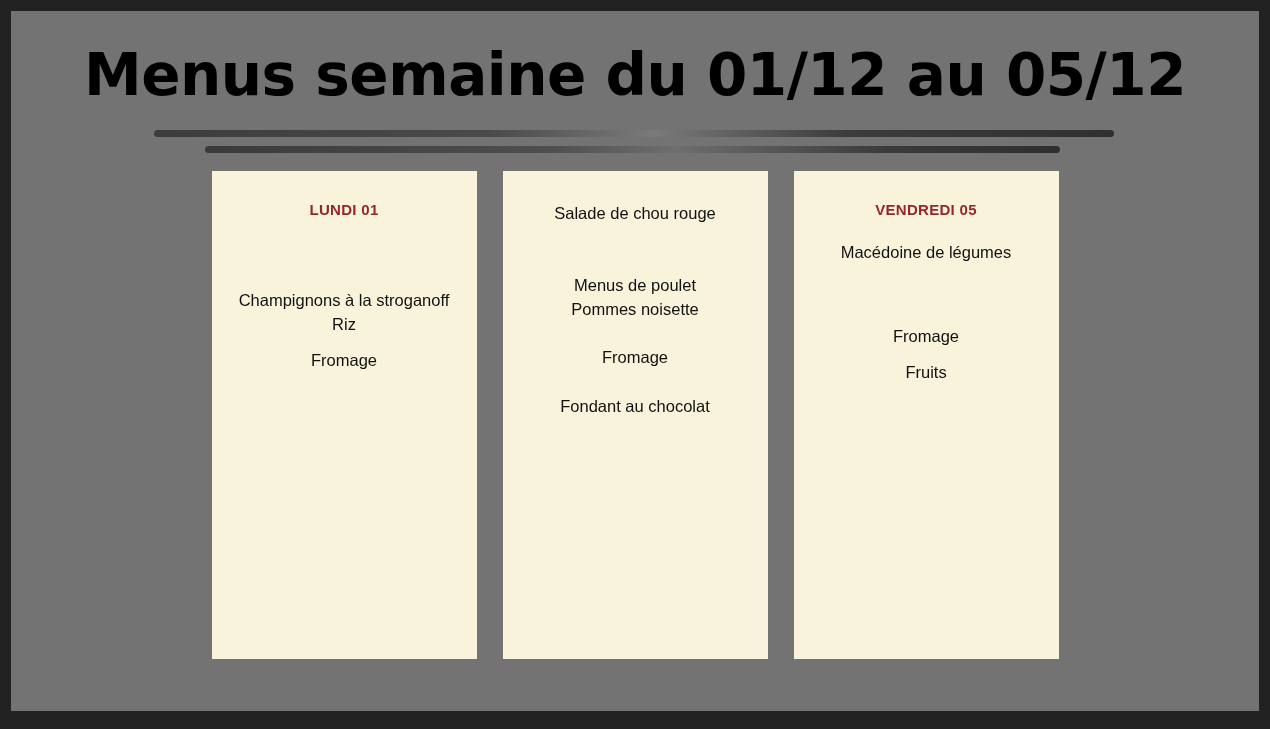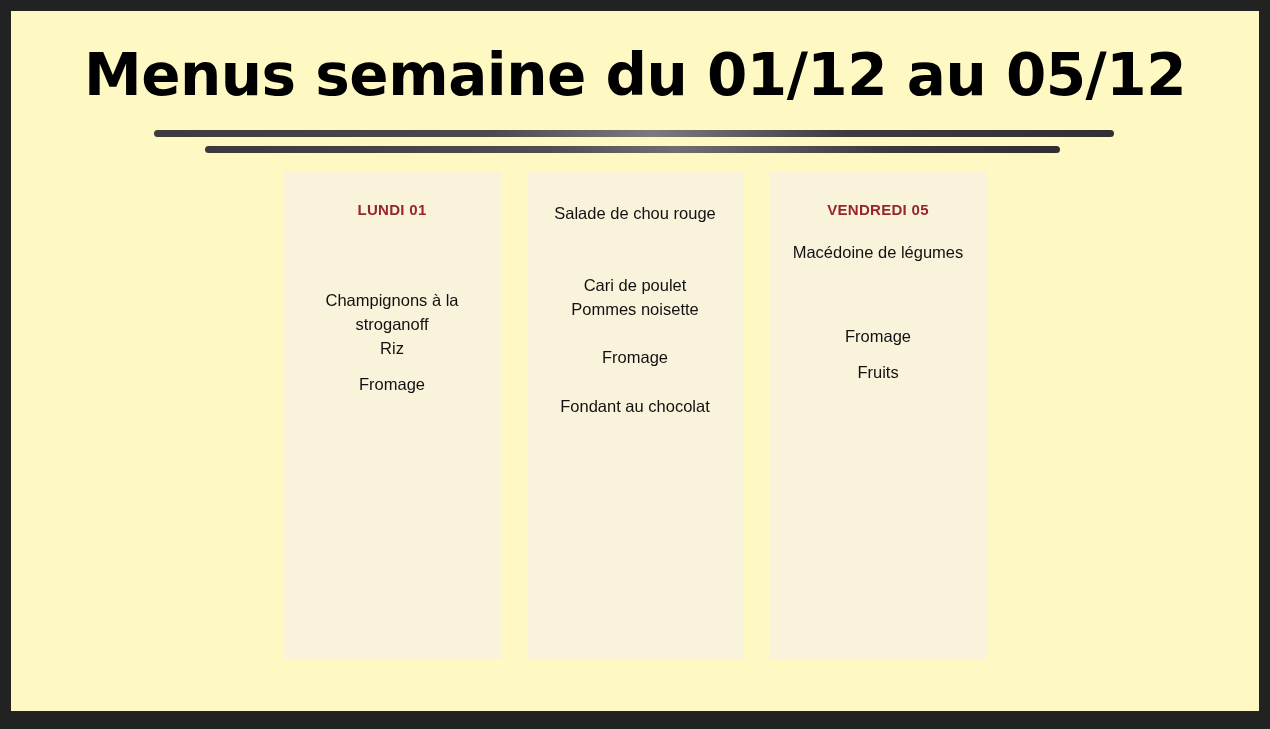--- a/index.html
+++ b/index.html
@@ -10,21 +10,21 @@
     background: #222222;
     font-family: "Liberation Sans", sans-serif;
   }
 
   .page-frame {
     position: absolute;
     left: 11px;
     top: 11px;
     width: 1248px;
     height: 700px;
-    background: #fef9c3;
+    background: #737373;
   }
 
   .title {
     text-align: center;
     font-family: "DejaVu Sans", sans-serif;
     font-weight: 700;
     font-size: 58px;
     letter-spacing: -0.5px;
     color: #000000;
     margin-top: 31px;
@@ -55,21 +55,21 @@
   }
 
   .cards {
     display: flex;
     justify-content: center;
     gap: 26px;
     margin-top: 12px;
   }
 
   .card {
-    width: 217px;
+    width: 265px;
     height: 488px;
     background: #faf3dc;
     padding: 30px 12px 18px 12px;
     text-align: center;
   }
 
   .card-day {
     font-size: 15px;
     font-weight: 700;
     color: #96262b;
@@ -109,21 +109,21 @@
 Riz</div>
       <div class="spacer-sm"></div>
       <div class="course">Fromage</div>
       <div class="spacer-md"></div>
     </div>
 
 
     <div class="card">
       <div class="course">Salade de chou rouge</div>
       <div class="spacer-lg"></div>
-      <div class="course" style="white-space:pre-line;">Cari de poulet
+      <div class="course" style="white-space:pre-line;">Menus de poulet
 Pommes noisette</div>
       <div class="spacer-md"></div>
       <div class="course">Fromage</div>
       <div class="spacer-md"></div>
       <div class="course">Fondant au chocolat</div>
     </div>
 
     <div class="card">
       <div class="card-day">VENDREDI 05</div>
       <div class="course">Macédoine de légumes</div>

